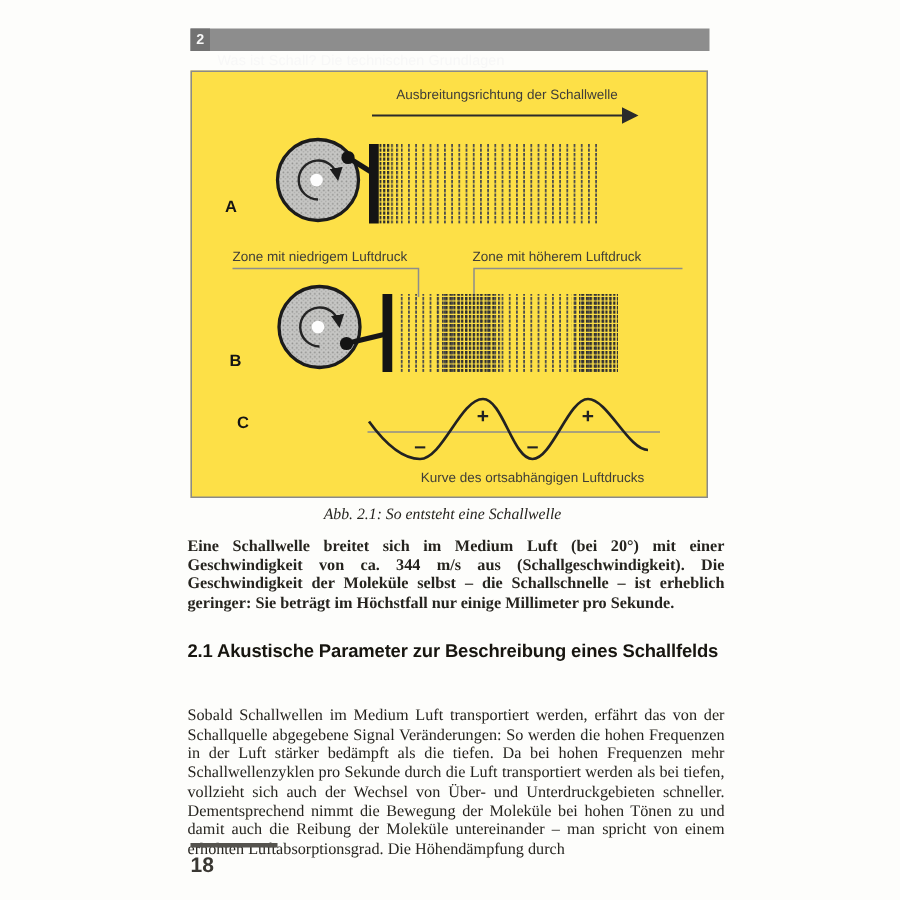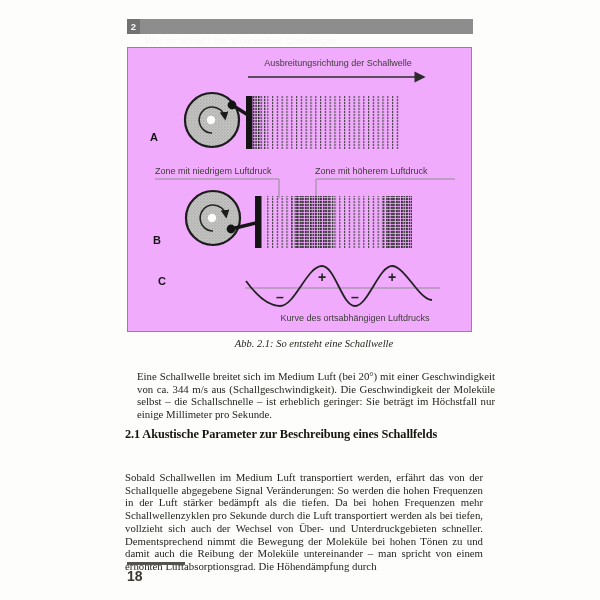--- a/index.html
+++ b/index.html
@@ -10,31 +10,31 @@
   
   .chapter-bar{position:absolute;left:127px;top:19px;width:346px;height:15px;
                background:#8d8d8d;display:flex;align-items:center;
                font-family:"Liberation Sans", sans-serif;}
   .chapter-num{width:13px;height:15px;background:#727272;color:#f7f7f7;
                font-size:9.5px;font-weight:bold;display:flex;align-items:center;justify-content:center;}
   .chapter-title{color:#f7f7f7;font-size:9.5px;font-weight:normal;margin-left:5px;letter-spacing:.1px;margin-top:28px;}
 
   
   .figure-box{position:absolute;left:127px;top:47px;width:345px;height:285px;
-              border:1px solid #8a8a8a;background:#f0abfc;box-sizing:border-box;}
-  .figure-caption{position:absolute;left:141px;top:338px;width:346px;text-align:center;
+              border:1px solid #8a8a8a;background:#fde047;box-sizing:border-box;}
+  .figure-caption{position:absolute;left:122px;top:338px;width:346px;text-align:center;
                   font-style:italic;font-size:10.5px;color:#26241f;}
 
   
   .body-par{position:absolute;left:125px;width:358px;font-size:10.8px;line-height:12.7px;
             color:#26241f;text-align:justify;text-align-last:left;}
   .par-1{top:358px;}
   .par-2{top:471px;}
   .section-heading{position:absolute;left:125px;top:427px;width:362px;
-                   font-family:Liberation Serif, serif;font-weight:bold;
+                   font-family:Liberation Sans, sans-serif;font-weight:bold;
                    font-size:12.3px;letter-spacing:-.1px;color:#17150f;}
 
   
   .footer-rule{position:absolute;left:127px;top:562px;width:58px;height:2.5px;background:#55534e;}
   .page-number{position:absolute;left:127px;top:568px;font-family:"Liberation Sans", sans-serif;
                font-size:14px;font-weight:bold;color:#3a3833;}
 
   svg text{font-family:"Liberation Sans", sans-serif;}
   .fig-label{font-size:9px;fill:#3f3d38;}
   .row-letter{font-size:11px;font-weight:bold;fill:#141414;}
@@ -122,21 +122,21 @@
         <text class="sign" x="152" y="254" text-anchor="middle">–</text>
         <text class="sign" x="227" y="254" text-anchor="middle">–</text>
         <text class="fig-label" x="227" y="273" text-anchor="middle">Kurve des ortsabhängigen Luftdrucks</text>
         <text class="row-letter" x="30" y="237">C</text>
       </g>
     </svg>
   </div>
 
   <div class="figure-caption">Abb. 2.1: So entsteht eine Schallwelle</div>
 
-  <p class="body-par par-1" style="margin:12px;">Eine Schallwelle breitet sich im Medium Luft (bei 20°) mit einer Geschwindig­keit von ca. 344 m/s aus (Schallgeschwindig­keit). Die Geschwindigkeit der Moleküle selbst – die Schallschnelle – ist erheblich geringer: Sie beträgt im Höchstfall nur einige Millimeter pro Sekunde.</p>
+  <p class="body-par par-1" style="margin:0;font-weight:bold;">Eine Schallwelle breitet sich im Medium Luft (bei 20°) mit einer Geschwindig­keit von ca. 344 m/s aus (Schallgeschwindig­keit). Die Geschwindigkeit der Moleküle selbst – die Schallschnelle – ist erheblich geringer: Sie beträgt im Höchstfall nur einige Millimeter pro Sekunde.</p>
 
   <h2 class="section-heading" style="margin:0;">2.1 Akustische Parameter zur Beschreibung eines Schallfelds</h2>
 
   <p class="body-par par-2" style="margin:0;">Sobald Schallwellen im Medium Luft transportiert werden, erfährt das von der Schallquelle abgegebene Signal Veränderungen: So werden die hohen Frequen­zen in der Luft stärker bedämpft als die tiefen. Da bei hohen Frequenzen mehr Schallwellen­zyklen pro Sekunde durch die Luft transportiert werden als bei tiefen, vollzieht sich auch der Wechsel von Über- und Unterdruck­gebieten schneller. Dementsprechend nimmt die Bewegung der Moleküle bei hohen Tönen zu und damit auch die Reibung der Moleküle untereinander – man spricht von einem erhöhten Luftabsorptions­grad. Die Höhendämpfung durch</p>
 
   <div class="footer-rule"></div>
   <div class="page-number">18</div>
 
 </div>
 

